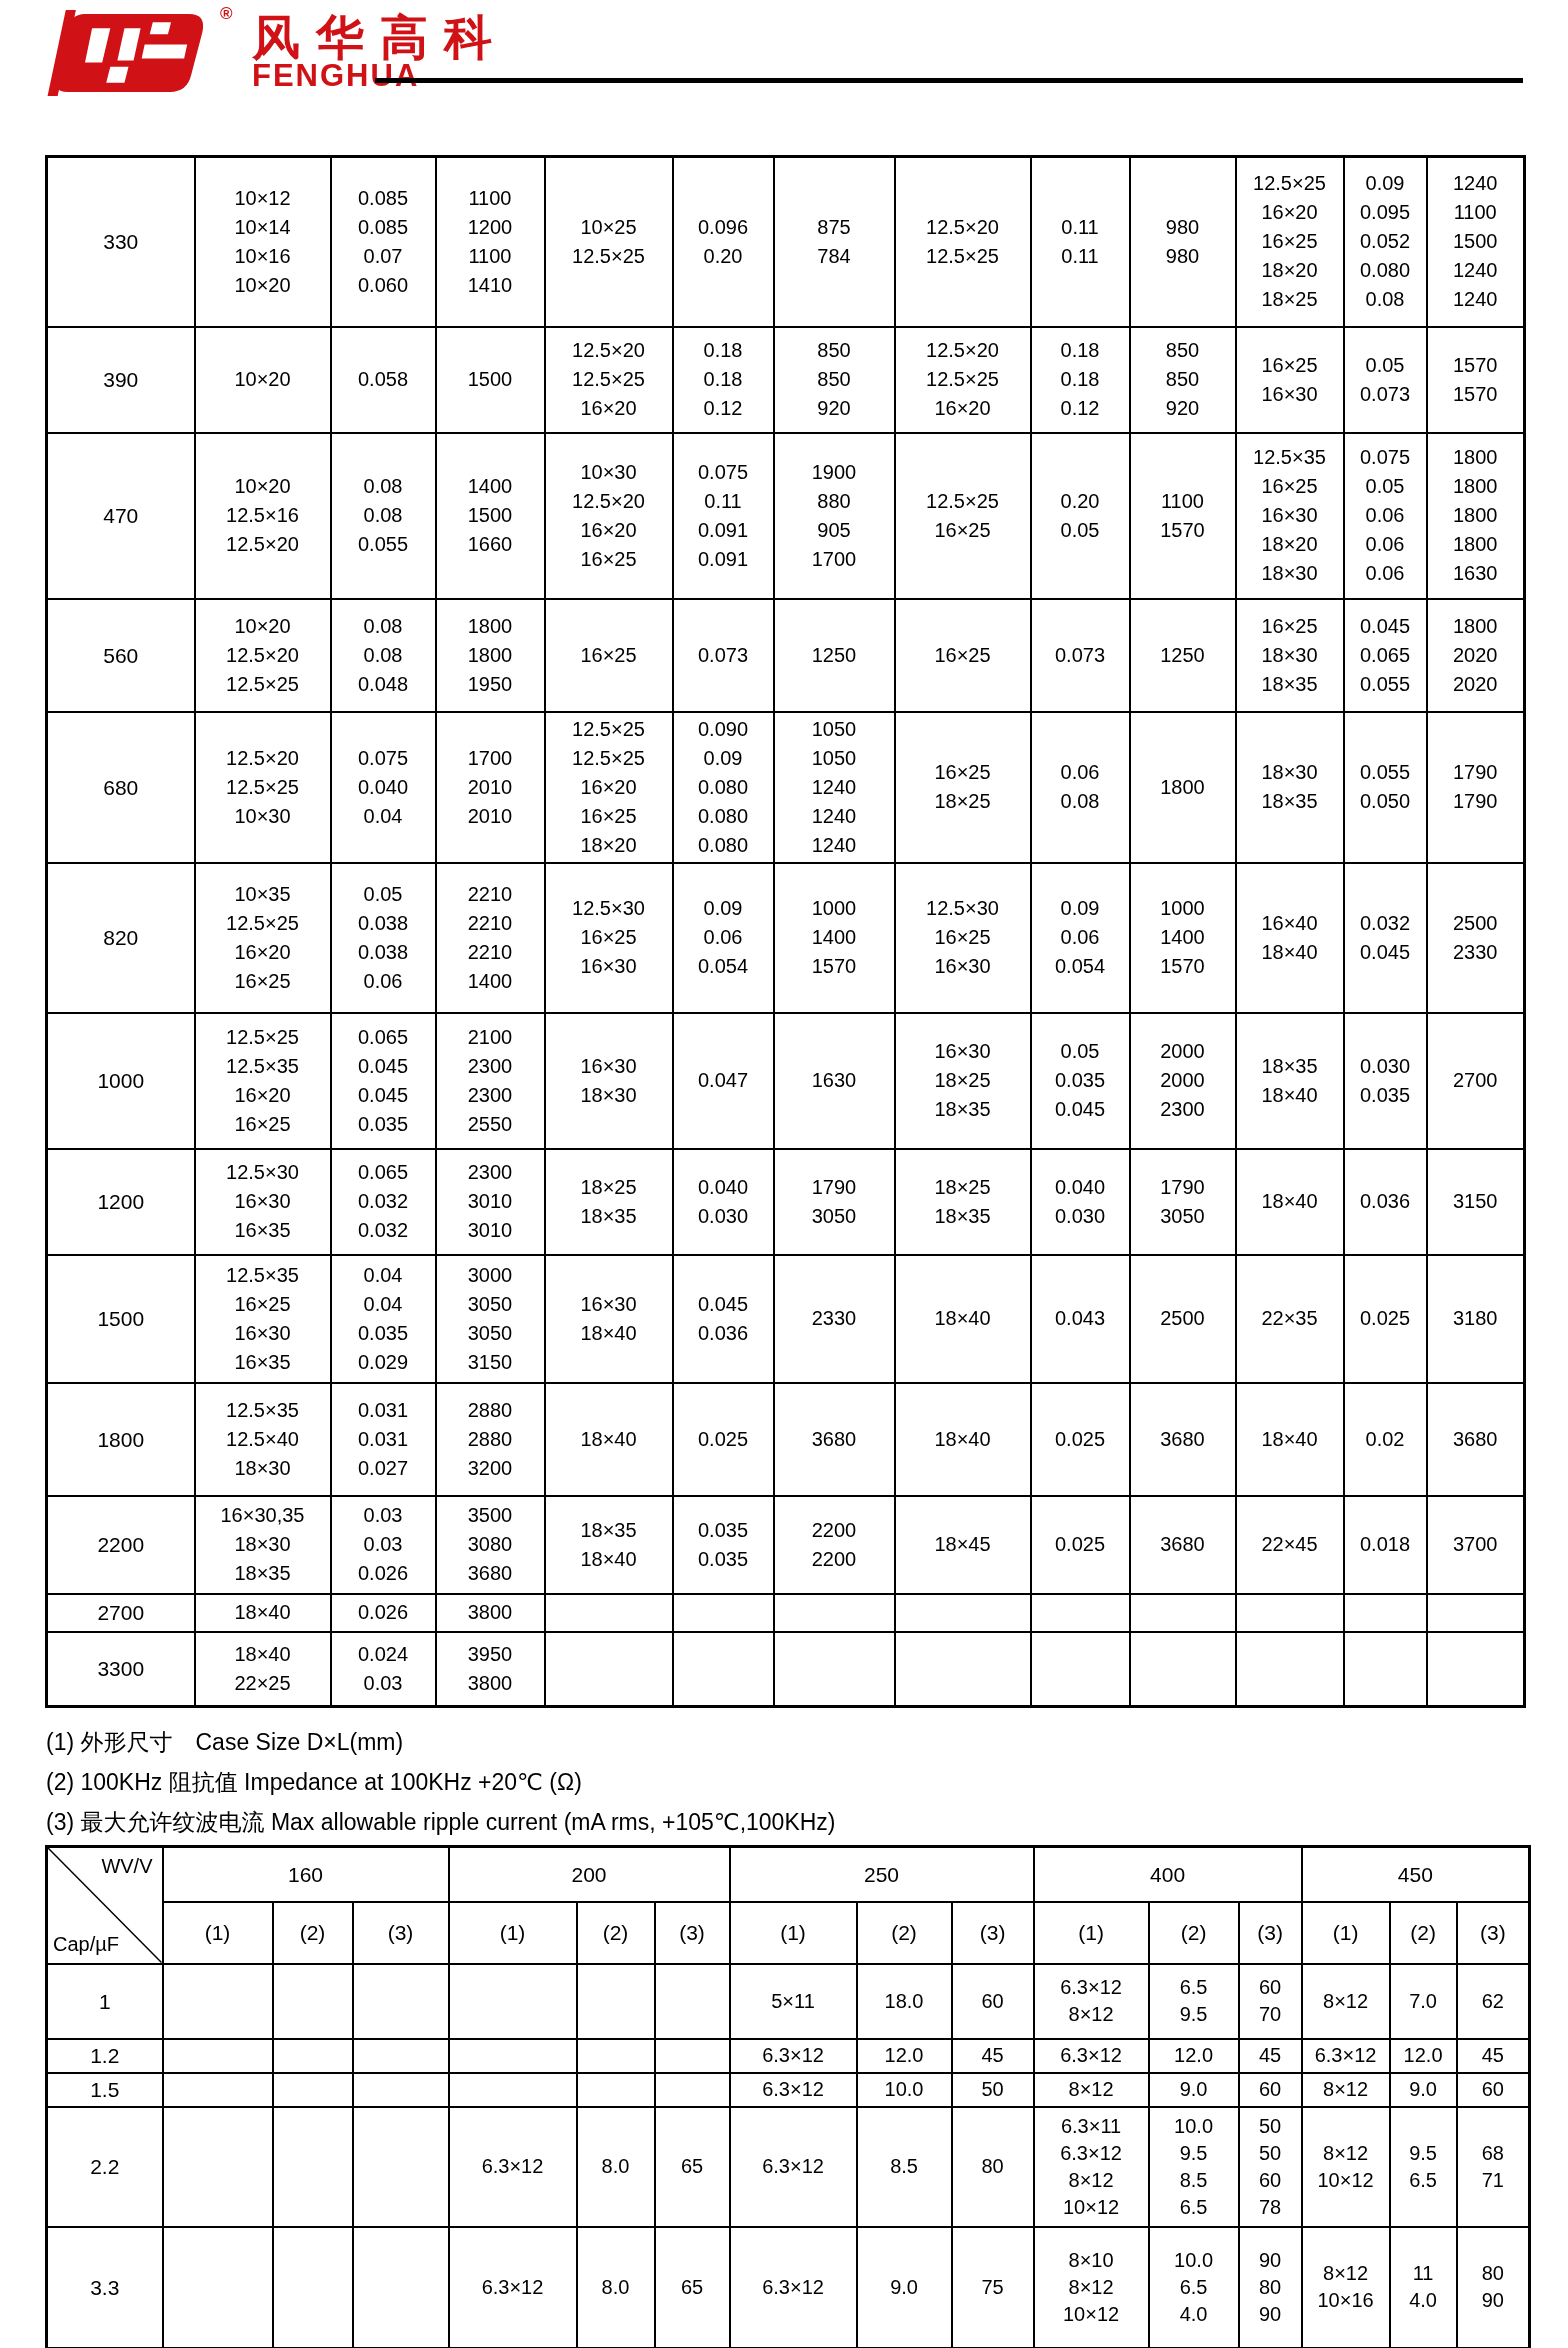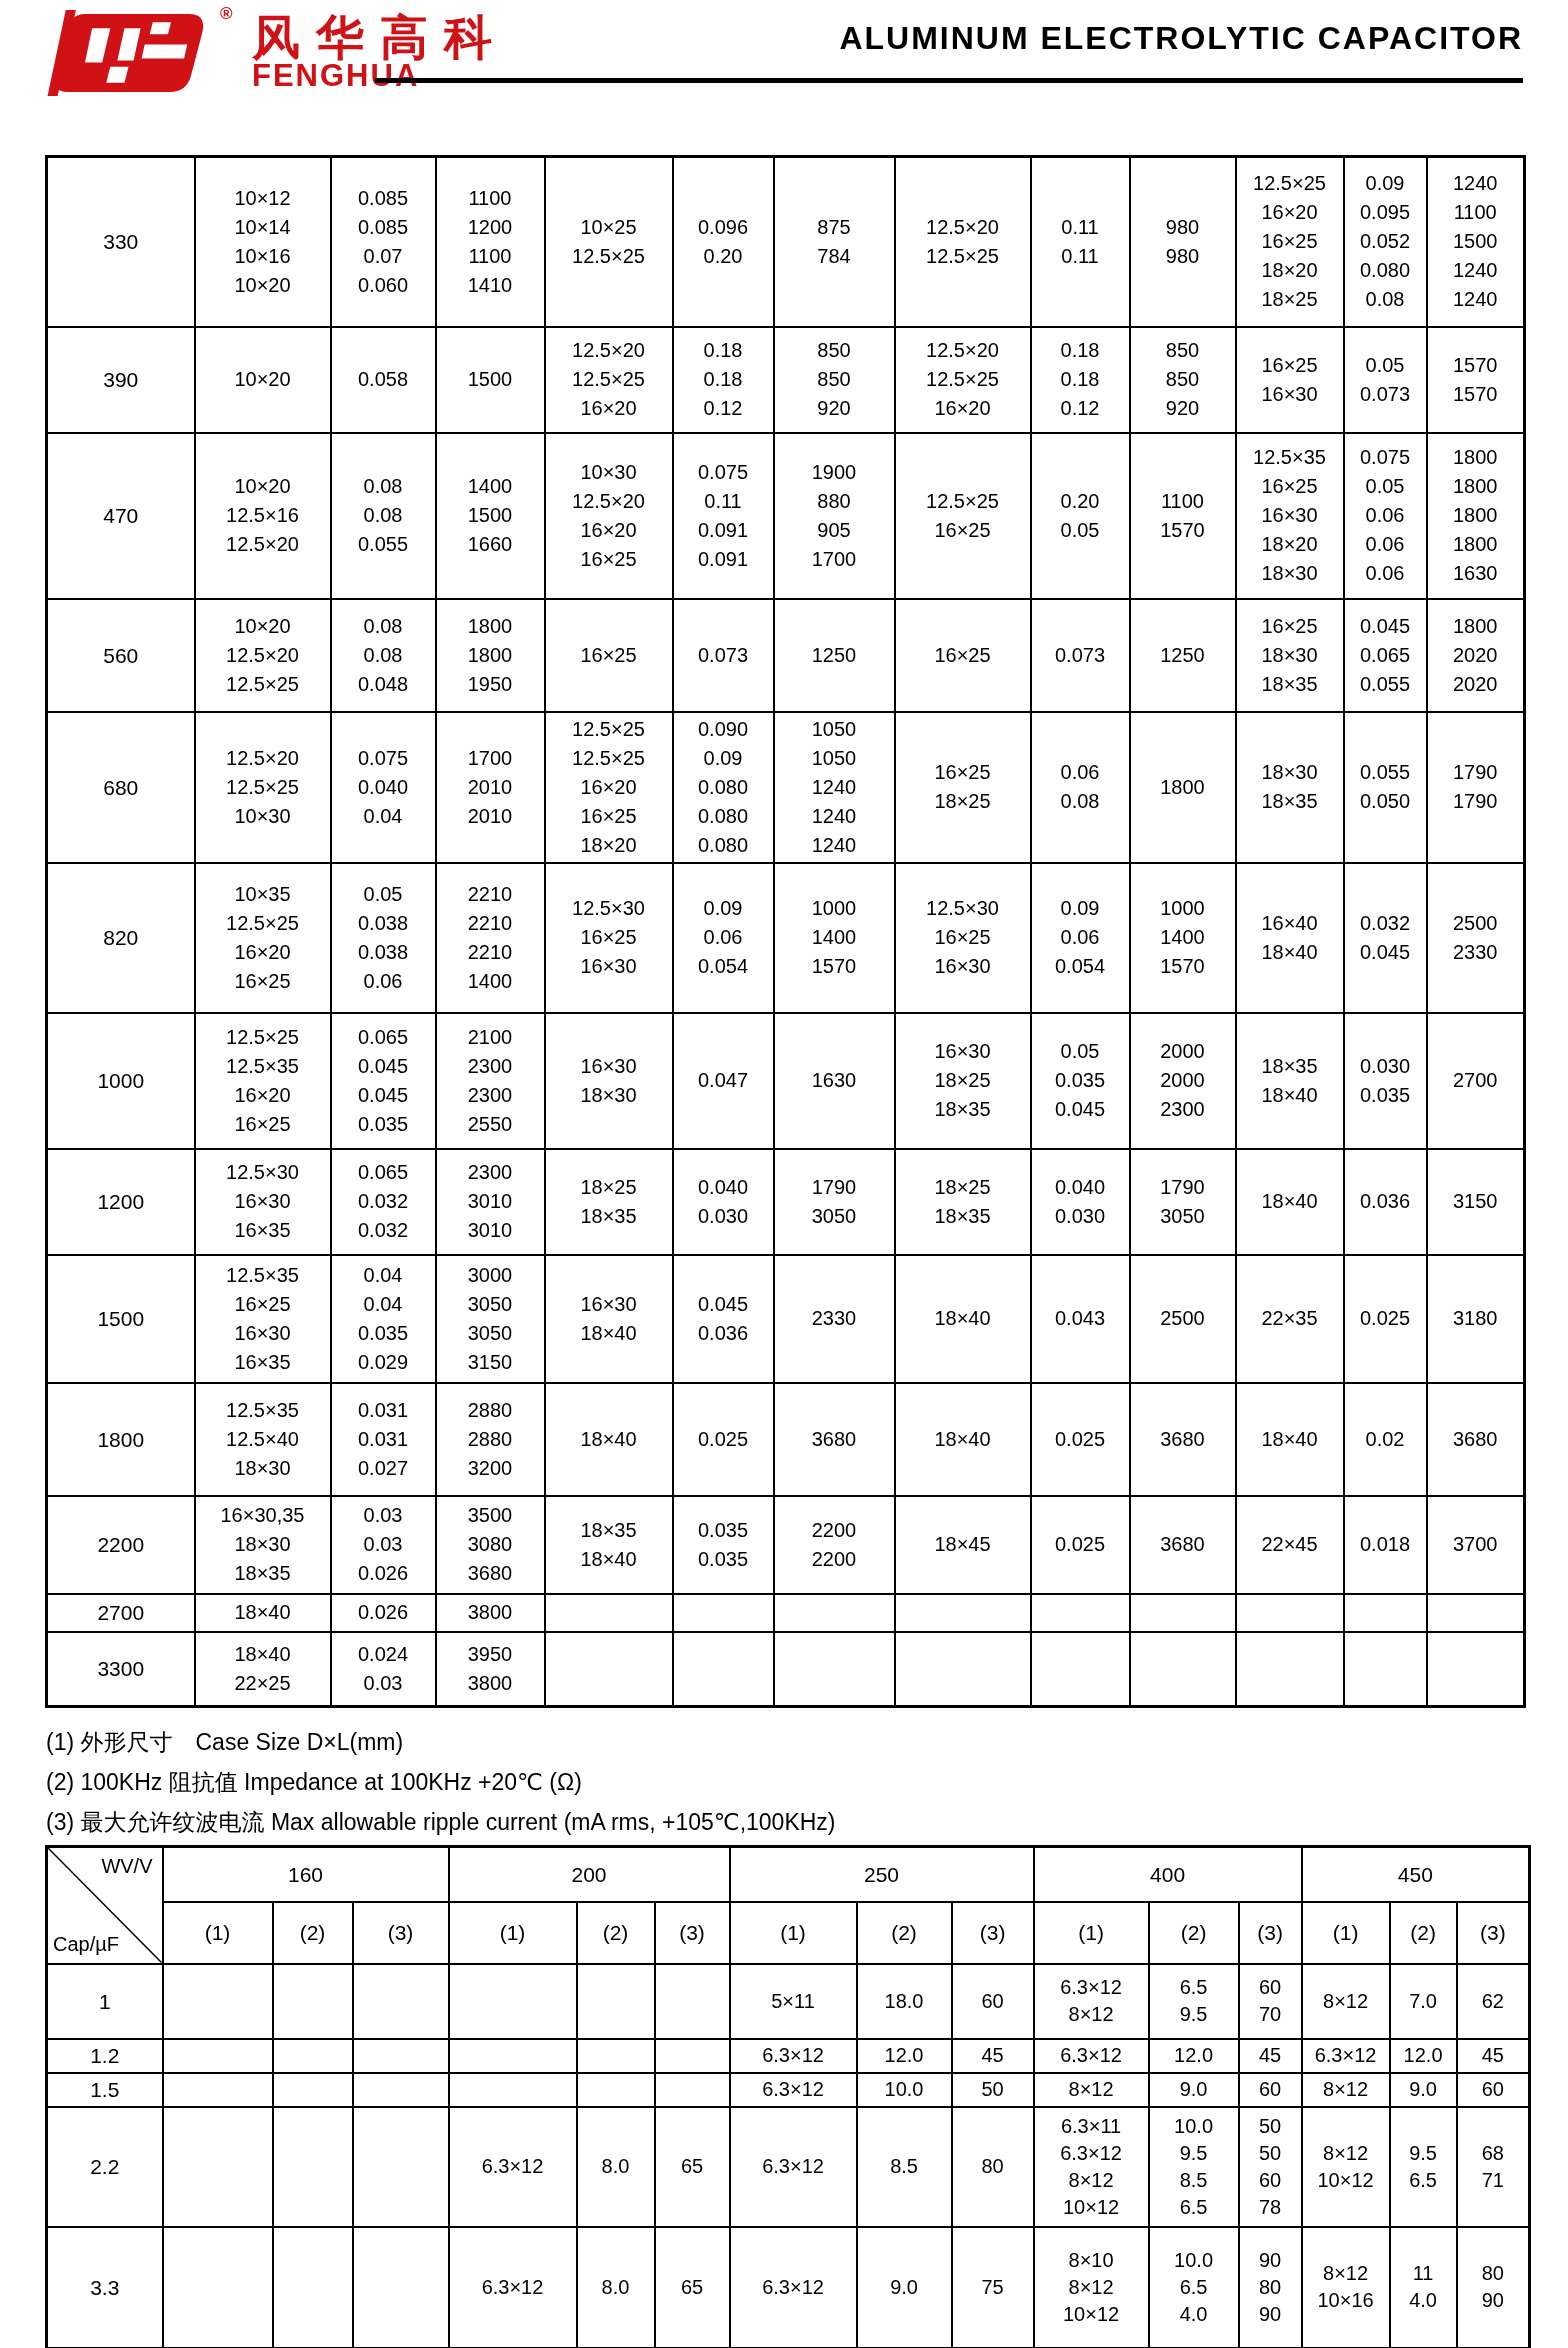--- a/index.html
+++ b/index.html
@@ -43,21 +43,20 @@
     <path d="M45 4 H148 Q165 4 161 22 L150 64 Q146 81 129 81 H28 Q11 81 15 63 L26 22 Q30 4 45 4 Z" fill="currentColor"></path>
     <path d="M52 18 L70 18 L62 52 L45 52 Z" fill="#fff"></path>
     <path d="M84 18 L100 18 L93 50 L77 50 Z" fill="#fff"></path>
     <path d="M104 34 L146 34 L143 48 L101 48 Z" fill="#fff"></path>
     <path d="M70 56 L88 56 L84 72 L66 72 Z" fill="#fff"></path>
     <path d="M112 12 L130 12 L127 24 L109 24 Z" fill="#fff"></path>
   </svg>
   <span class="reg">®</span>
   <div class="brand-cn">风华高科</div>
   <div class="brand-en">FENGHUA</div>
-  <div class="doc-title">ALUMINUM ELECTROLYTIC CAPACITOR</div>
   <div class="header-rule"></div>
 
   <table id="t1">
     <colgroup>
       <col style="width:148px">
         <col style="width:136px">
         <col style="width:105px">
         <col style="width:109px">
       <col style="width:128px">
         <col style="width:101px">

